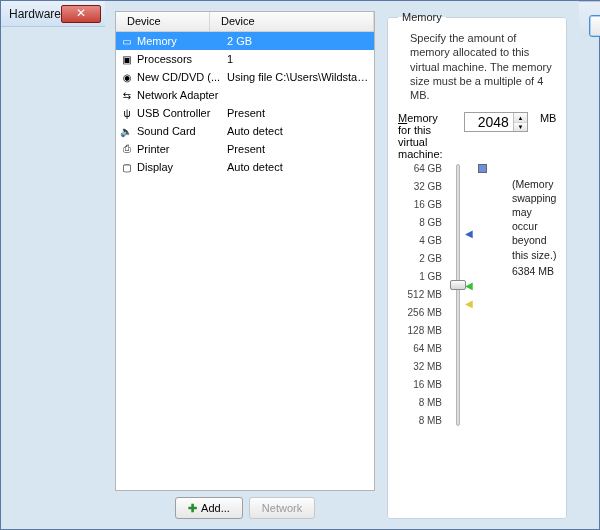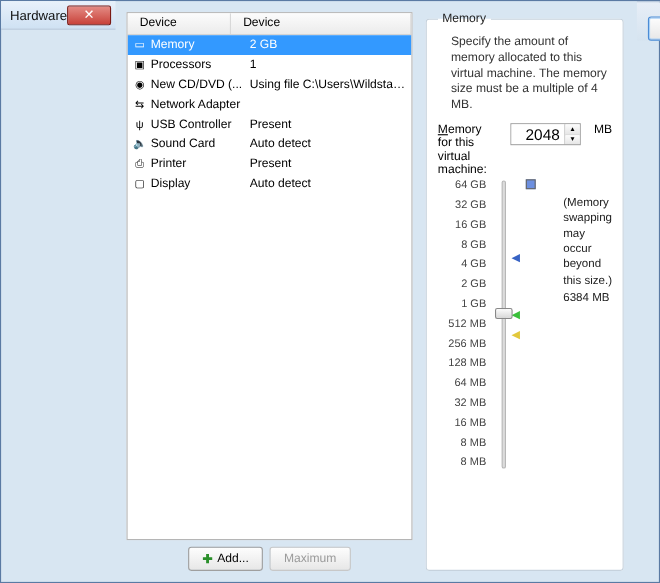--- a/index.html
+++ b/index.html
@@ -113,21 +113,21 @@
               <span class="rc2">Auto detect</span>
             </div>
           </div>
       </div>
       <div class="btnrow">
         <button class="btn">
             <span class="plus">✚</span>
             <span>Add...</span>
           </button>
         <button class="btn disabled">
-            <span>Maximum</span>
+            <span>Network</span>
           </button>
       </div>
     </div>
 
     <div class="rightpanel">
       <fieldset class="group">
         <legend>Memory</legend>
         <div class="desc">Specify the amount of memory allocated to this virtual machine. The memory size must be a multiple of 4 MB.</div>
         <div class="memrow">
           <label><u>M</u><span id="memlbl">emory for this virtual machine:</span></label>

